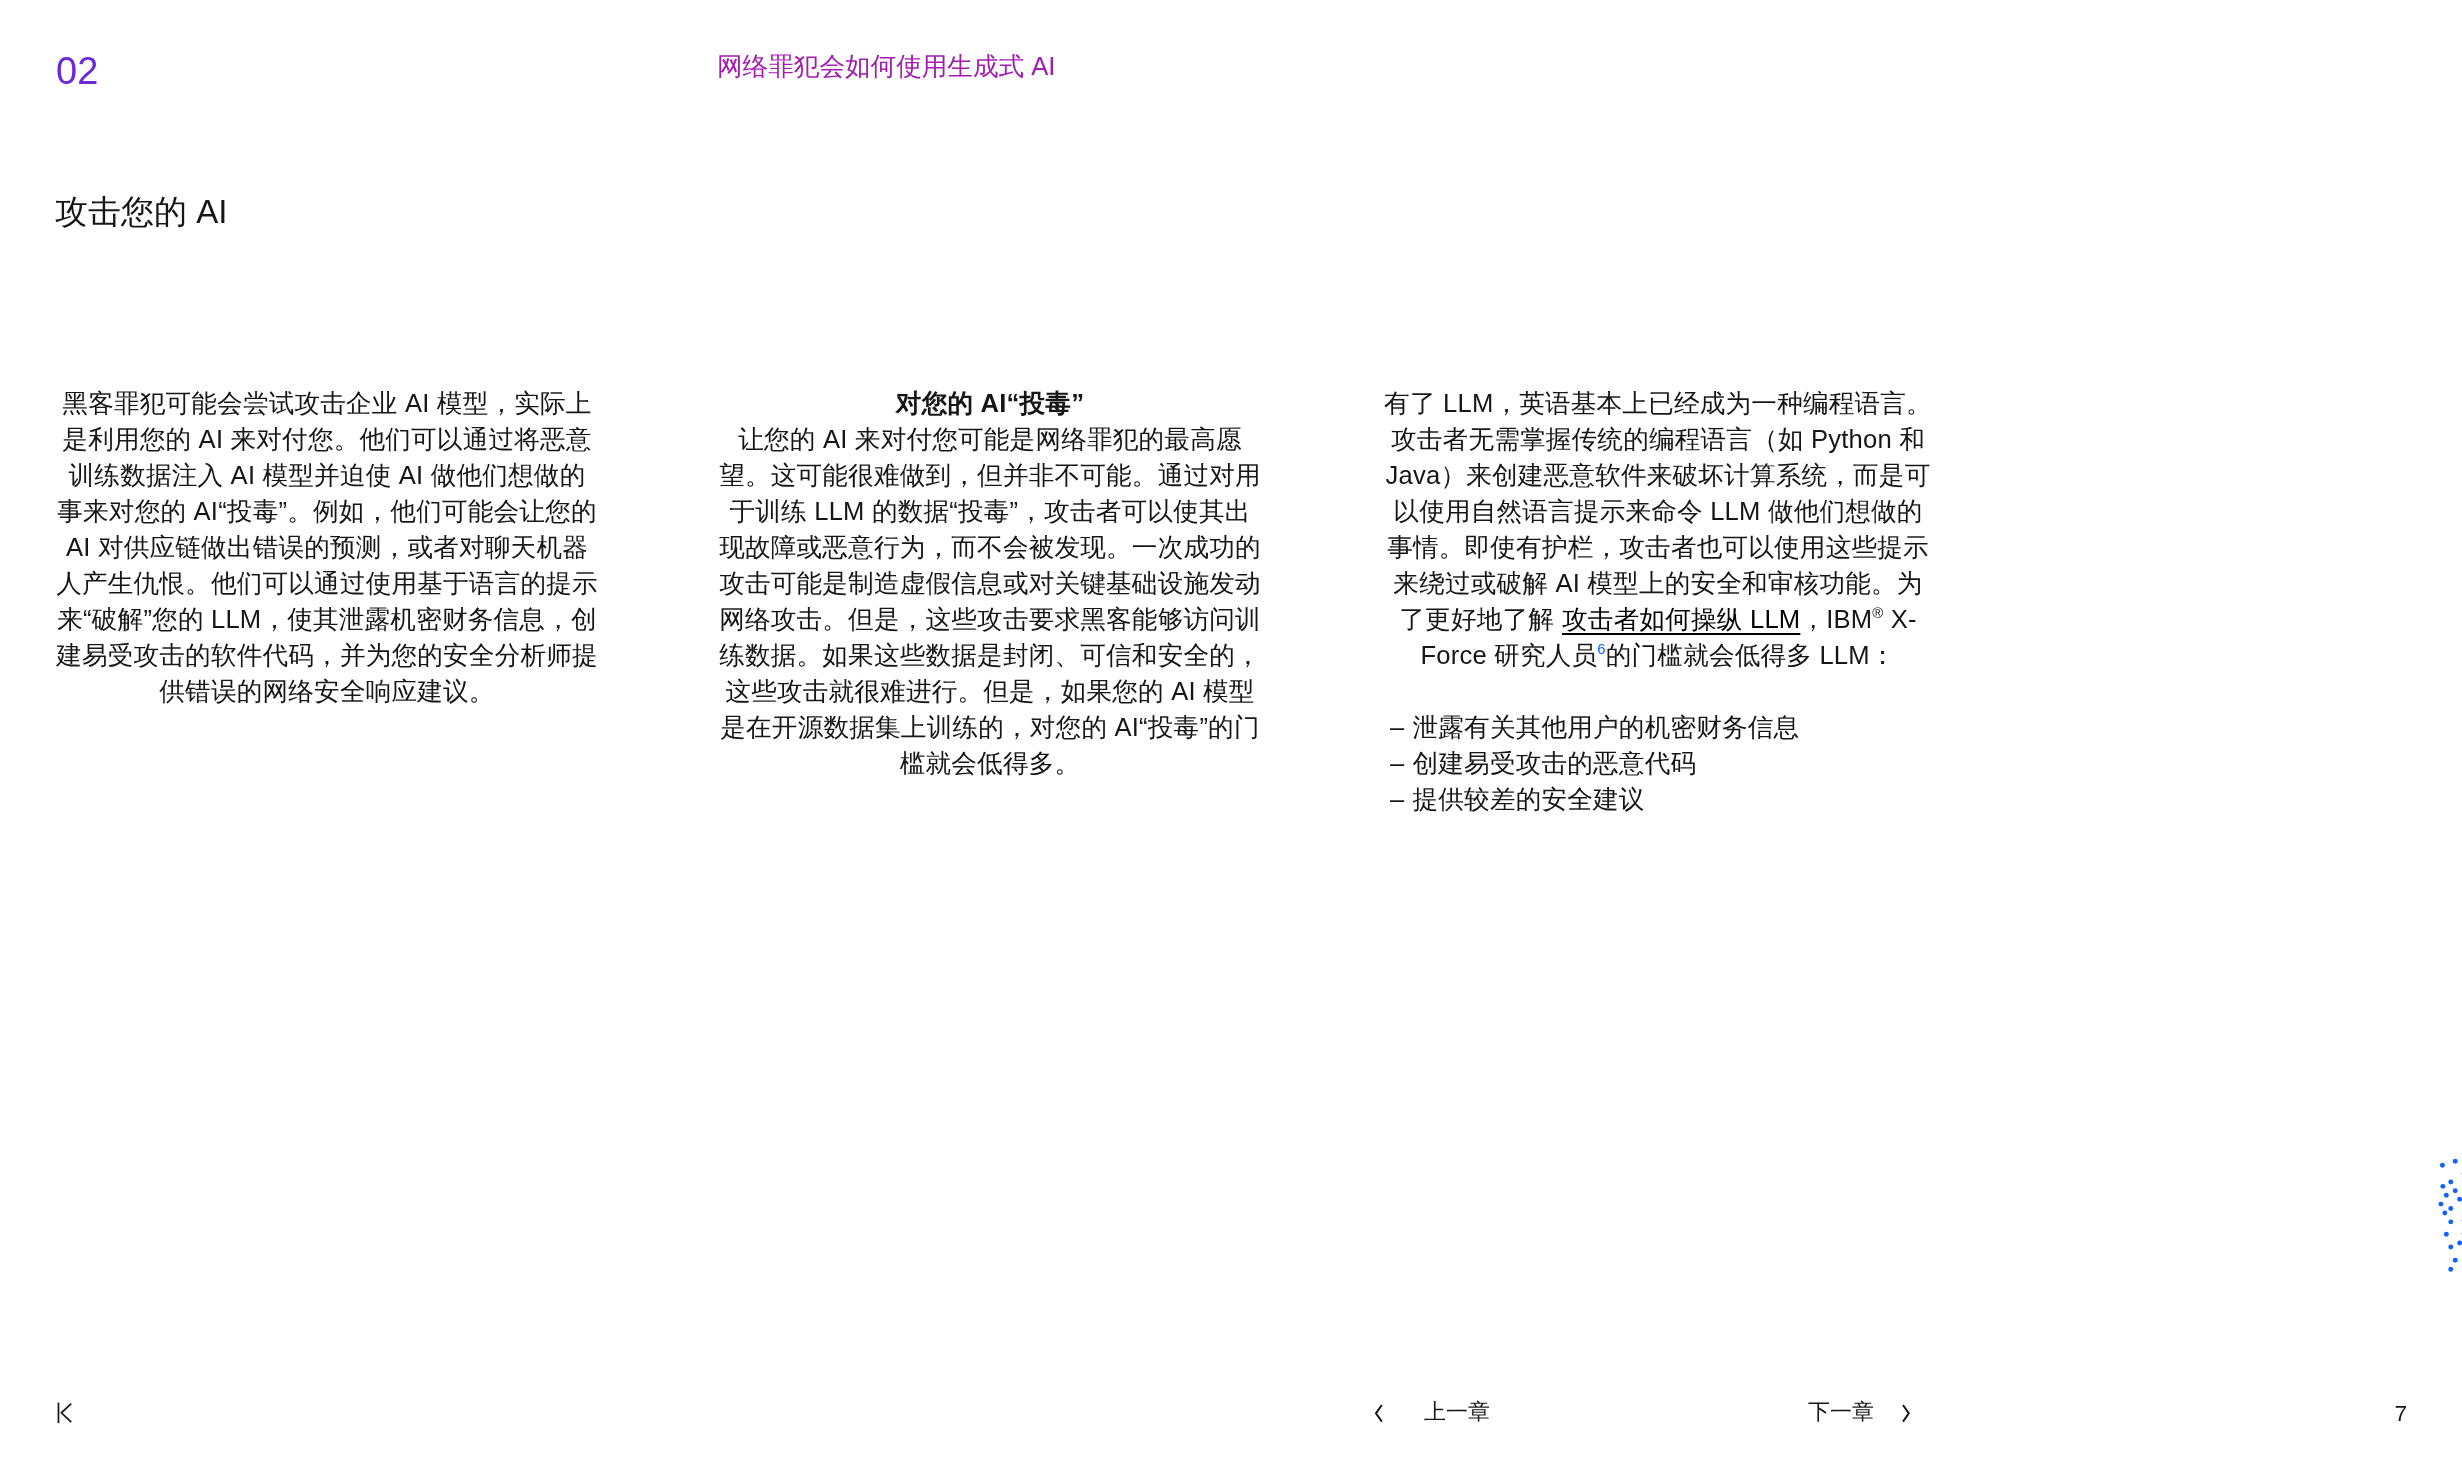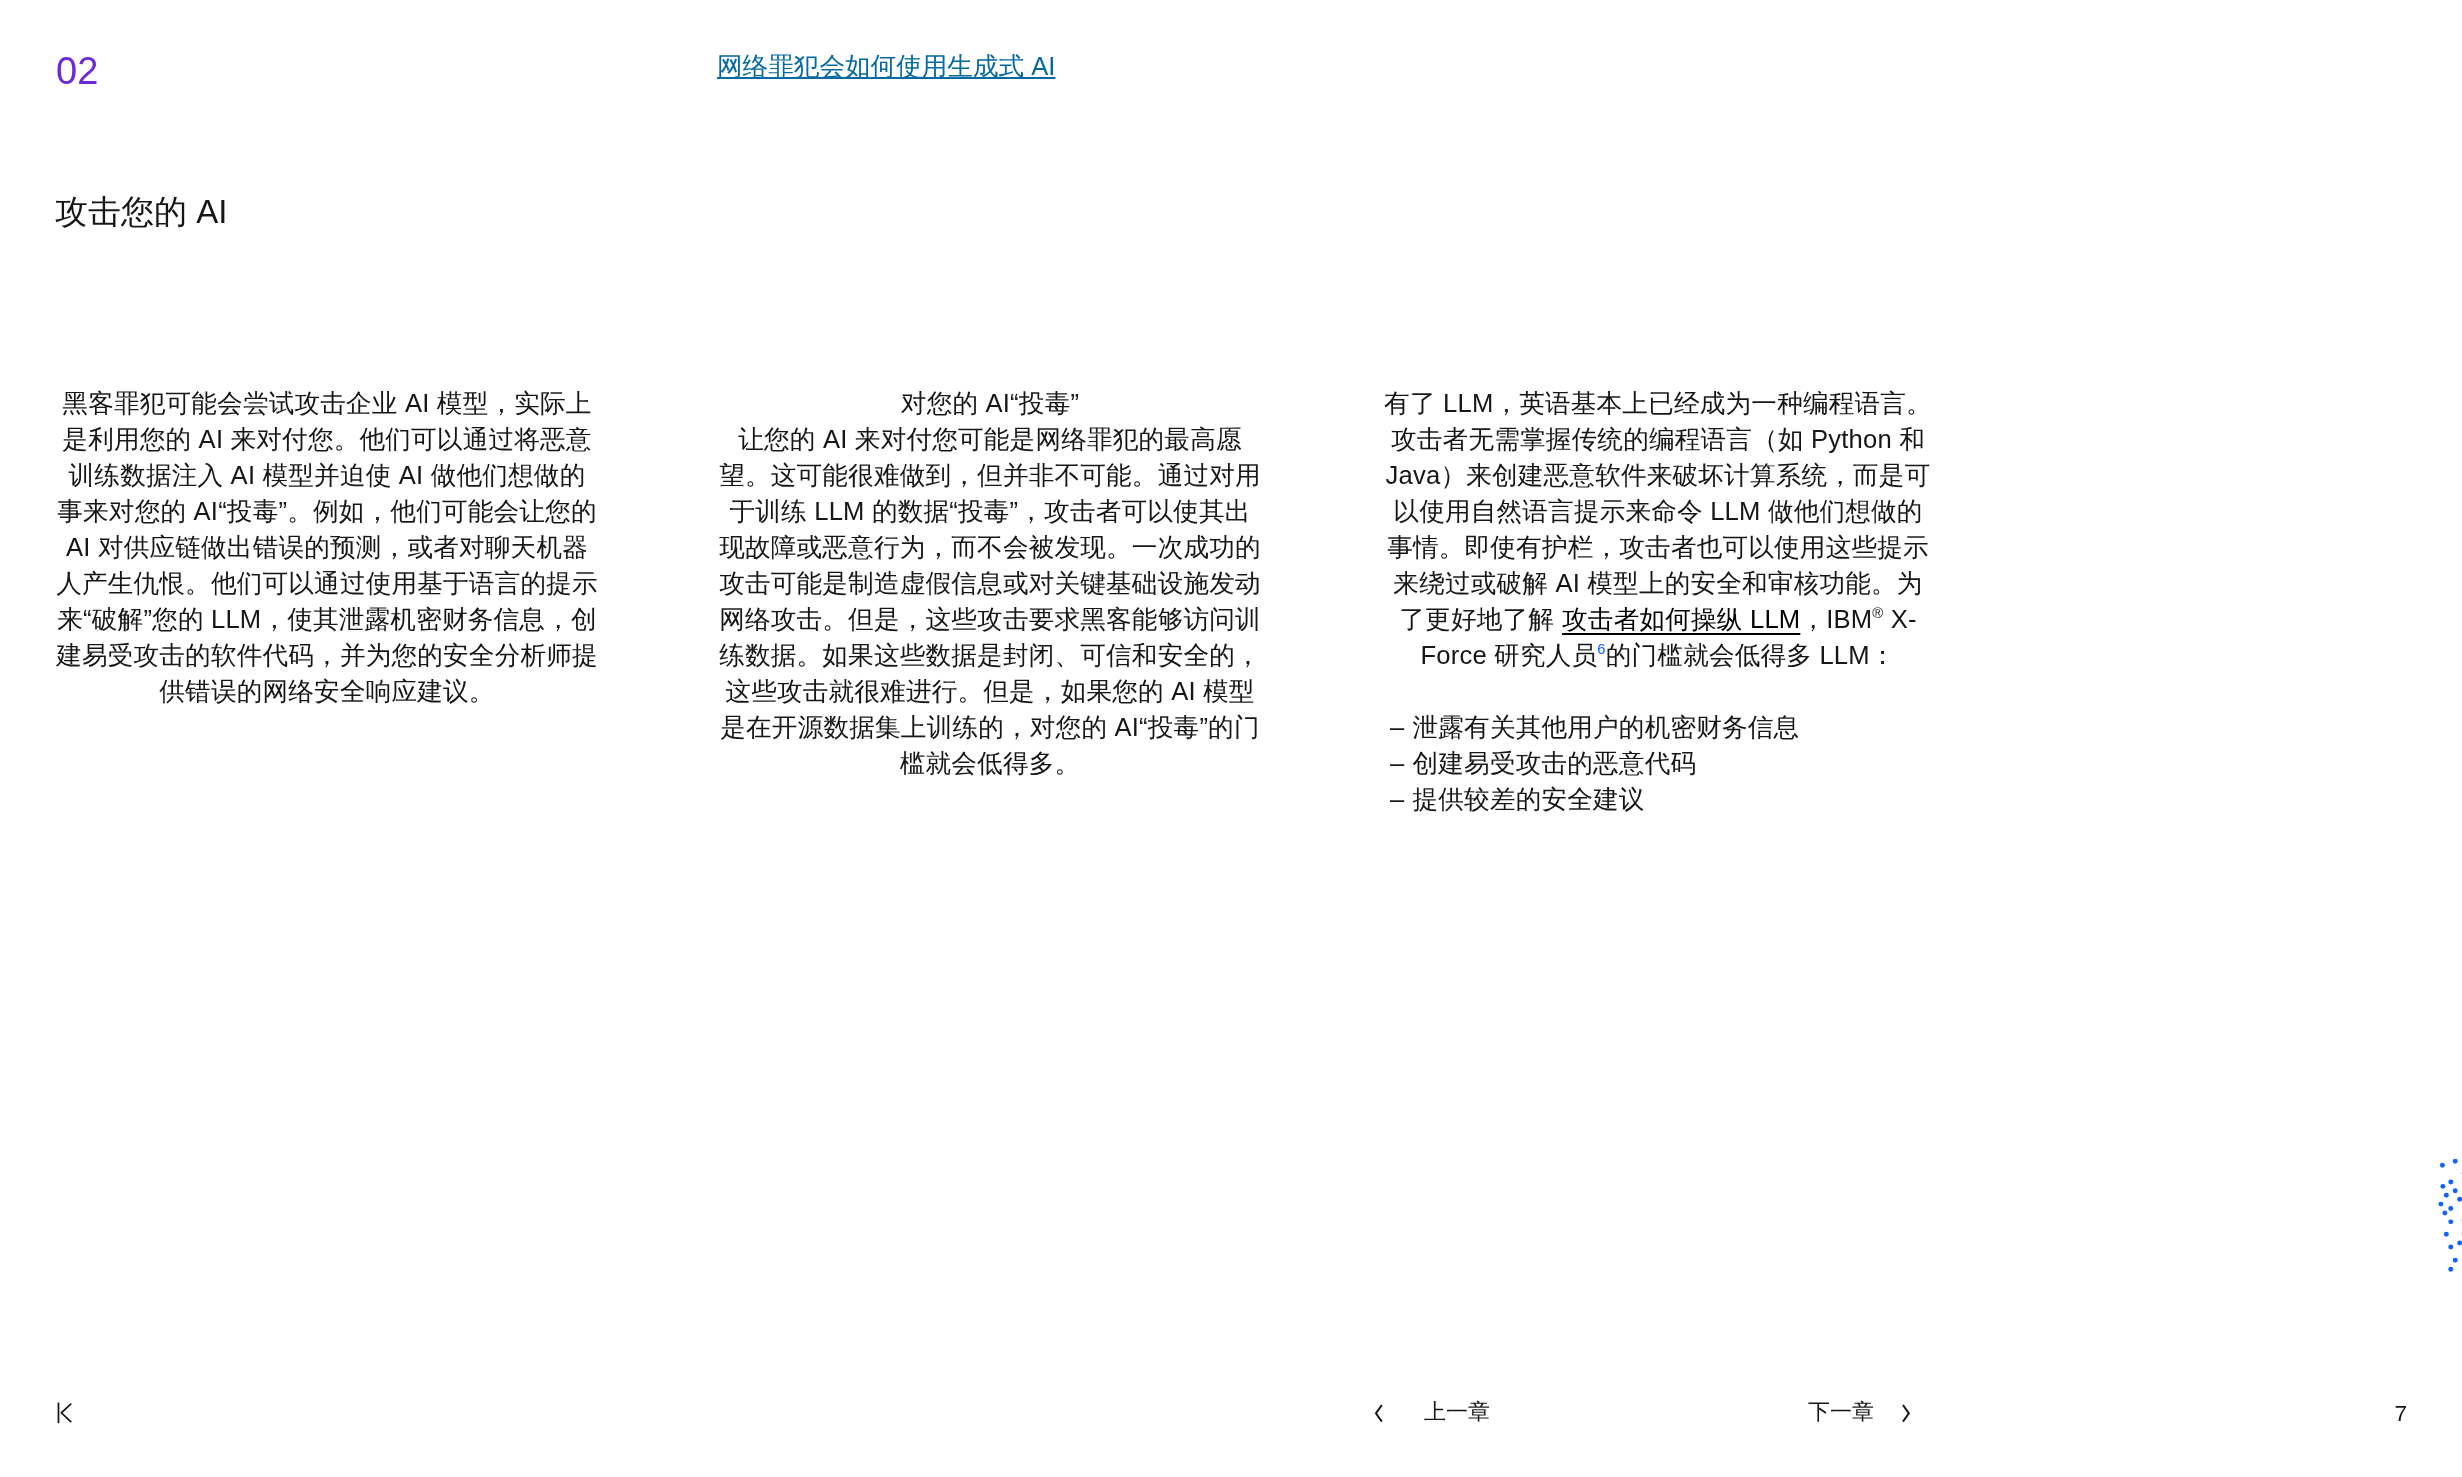--- a/index.html
+++ b/index.html
@@ -16,22 +16,21 @@
 
   
   #chapter-number {
     left: 56px; top: 52px;
     font-size: 38px; line-height: 1;
     color: #6d28d9;
   }
   #header-title {
     left: 717px; top: 54px;
     font-size: 25.6px; line-height: 1;
-    color: #0369a1;
-    text-decoration: underline;
+    color: #a21caf;
   }
 
   
   #section-title {
     left: 55px; top: 194px;
     font-size: 33px; line-height: 1.1;
     font-weight: 300;
     color: #161616;
   }
 
@@ -40,21 +39,21 @@
     top: 385px;
     font-size: 25.6px;
     line-height: 36px;
     color: #161616;
     letter-spacing: 0.2px;
     text-align: center;
   }
   #column-1 { left: 56px;  width: 542px; }
   #column-2 { left: 717px; width: 546px; }
   #column-3 { left: 1382px; width: 552px; }
-  .col-heading { font-weight: 400; margin: 0; }
+  .col-heading { font-weight: 700; margin: 0; }
   .col-paragraph { margin: 0; }
 
   a.body-link {
     color: #000000;
     text-decoration: underline;
     text-decoration-thickness: 2px;
     text-underline-offset: 5.4px;
     cursor: pointer;
     margin-left: 8px;
   }

